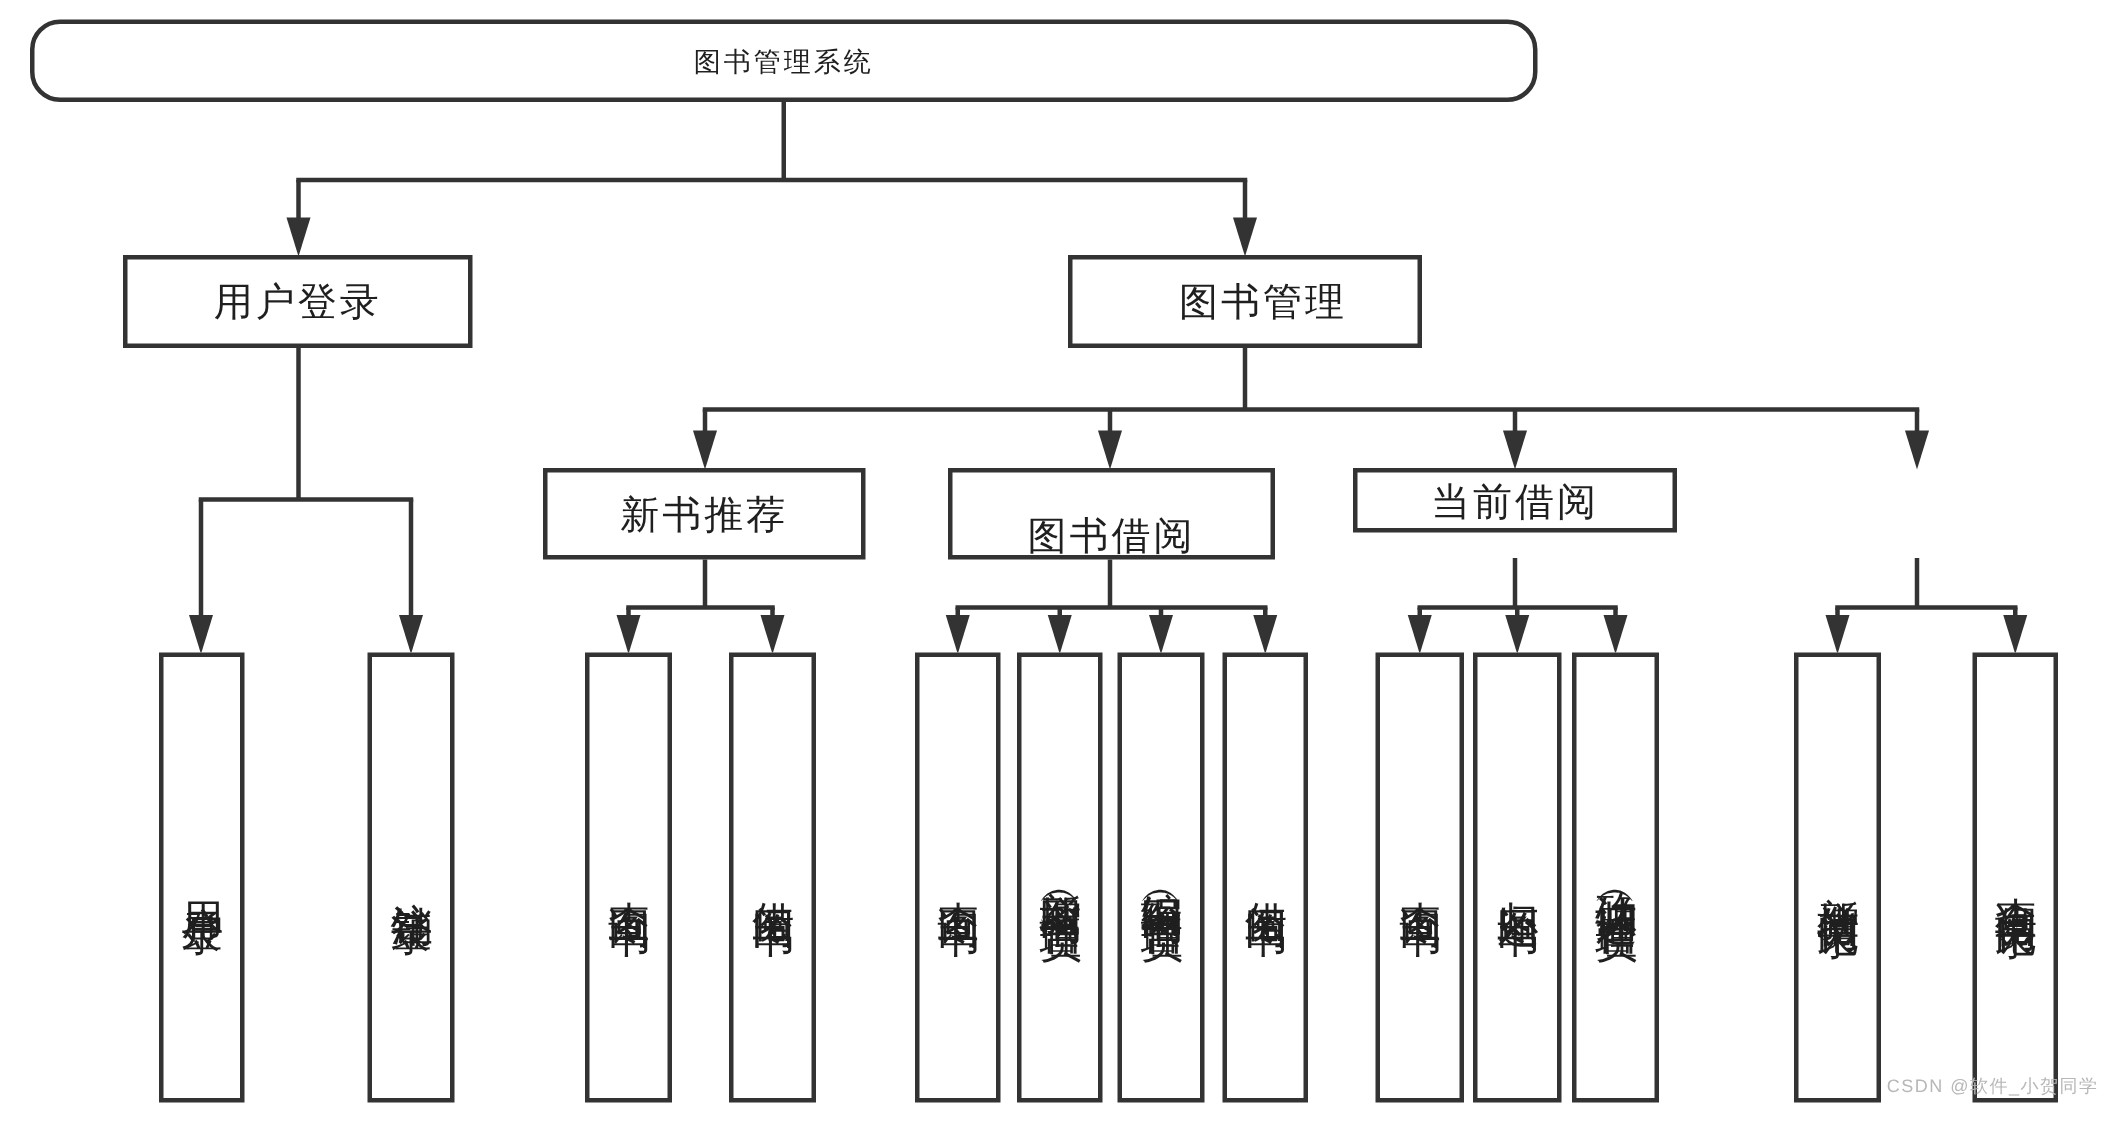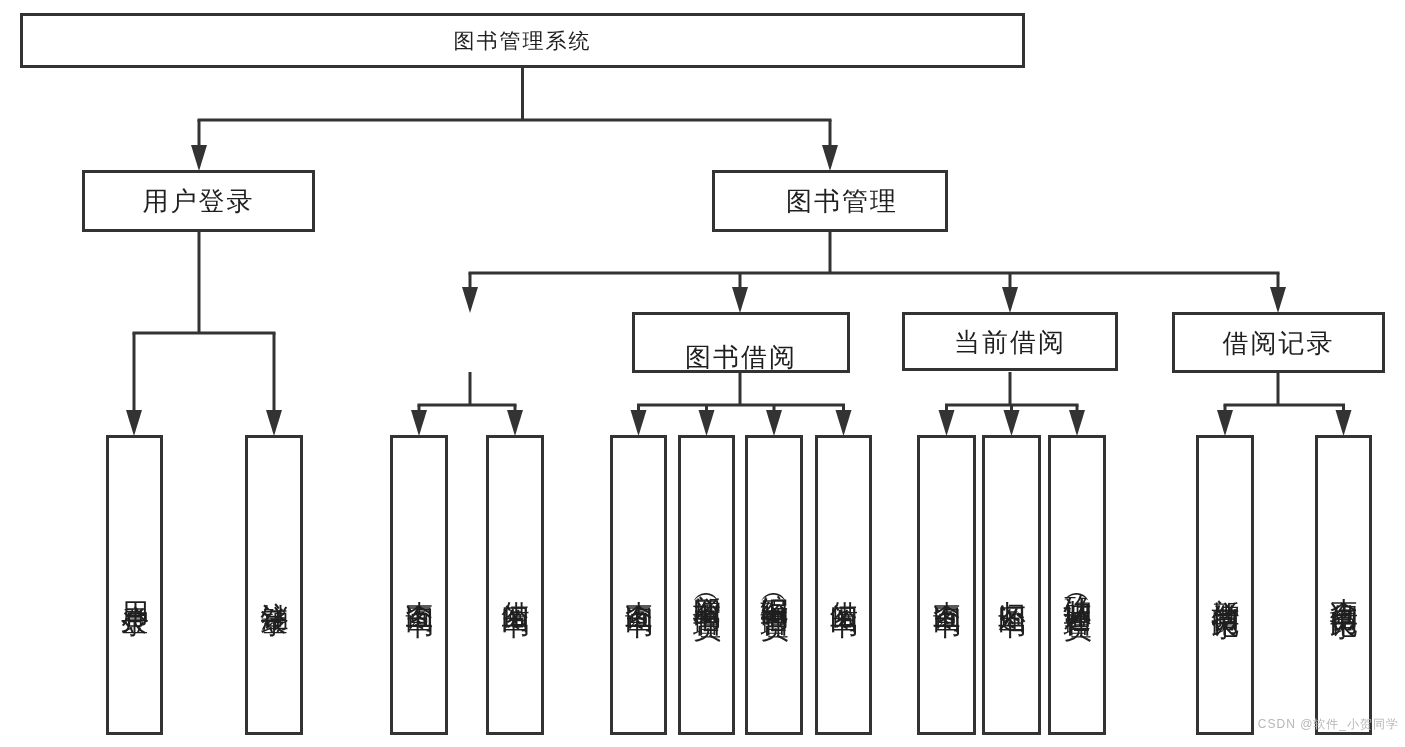--- a/index.html
+++ b/index.html
@@ -13,21 +13,21 @@
   .connectors{position:absolute;left:0;top:0;width:1405px;height:747px;}
   .node{
     position:absolute;
     box-sizing:border-box;
     border:3px solid #333333;
     background:#ffffff;
     display:flex;align-items:center;justify-content:center;
     color:#1f1f1f;
   }
   .h-node{font-size:26px;letter-spacing:2px;line-height:1;}
-  .root-node{font-size:21px;letter-spacing:2px;}
+  .root-node{font-size:18px;letter-spacing:2px;border-radius:20px;}
   .leaf{
     top:435px;height:300px;
   }
   .leaf .v-text{
     writing-mode:vertical-rl;
     font-size:28px;
     letter-spacing:3px;
     line-height:1;
     white-space:nowrap;
   }
@@ -128,28 +128,28 @@
     <span>图书管理系统</span>
   </div>
 
   <div class="node h-node" style="left:82px;top:170px;width:233px;height:62px;">
     <span>用户登录</span>
   </div>
   <div class="node h-node" style="left:712px;top:170px;width:236px;height:62px;padding-left:24px;">
     <span>图书管理</span>
   </div>
 
+  <div class="node h-node" style="left:362px;top:312px;width:215px;height:61px;">
+    <span>新书推荐</span>
+  </div>
   <div class="node h-node" style="left:632px;top:312px;width:218px;height:61px;align-items:flex-end;">
     <span>图书借阅</span>
   </div>
-  <div class="node h-node" style="left:902px;top:312px;width:216px;height:59px;">
+  <div class="node h-node" style="left:902px;top:312px;width:216px;height:43px;">
     <span>当前借阅</span>
-  </div>
-  <div class="node h-node" style="left:1172px;top:312px;width:213px;height:61px;">
-    <span>借阅记录</span>
   </div>
 
   <div class="node leaf" style="left:106px;width:57px;">
     <span class="v-text">用户登录</span>
   </div>
   <div class="node leaf" style="left:245px;width:58px;">
     <span class="v-text">注销登录</span>
   </div>
 
   <div class="node leaf" style="left:390px;width:58px;">

